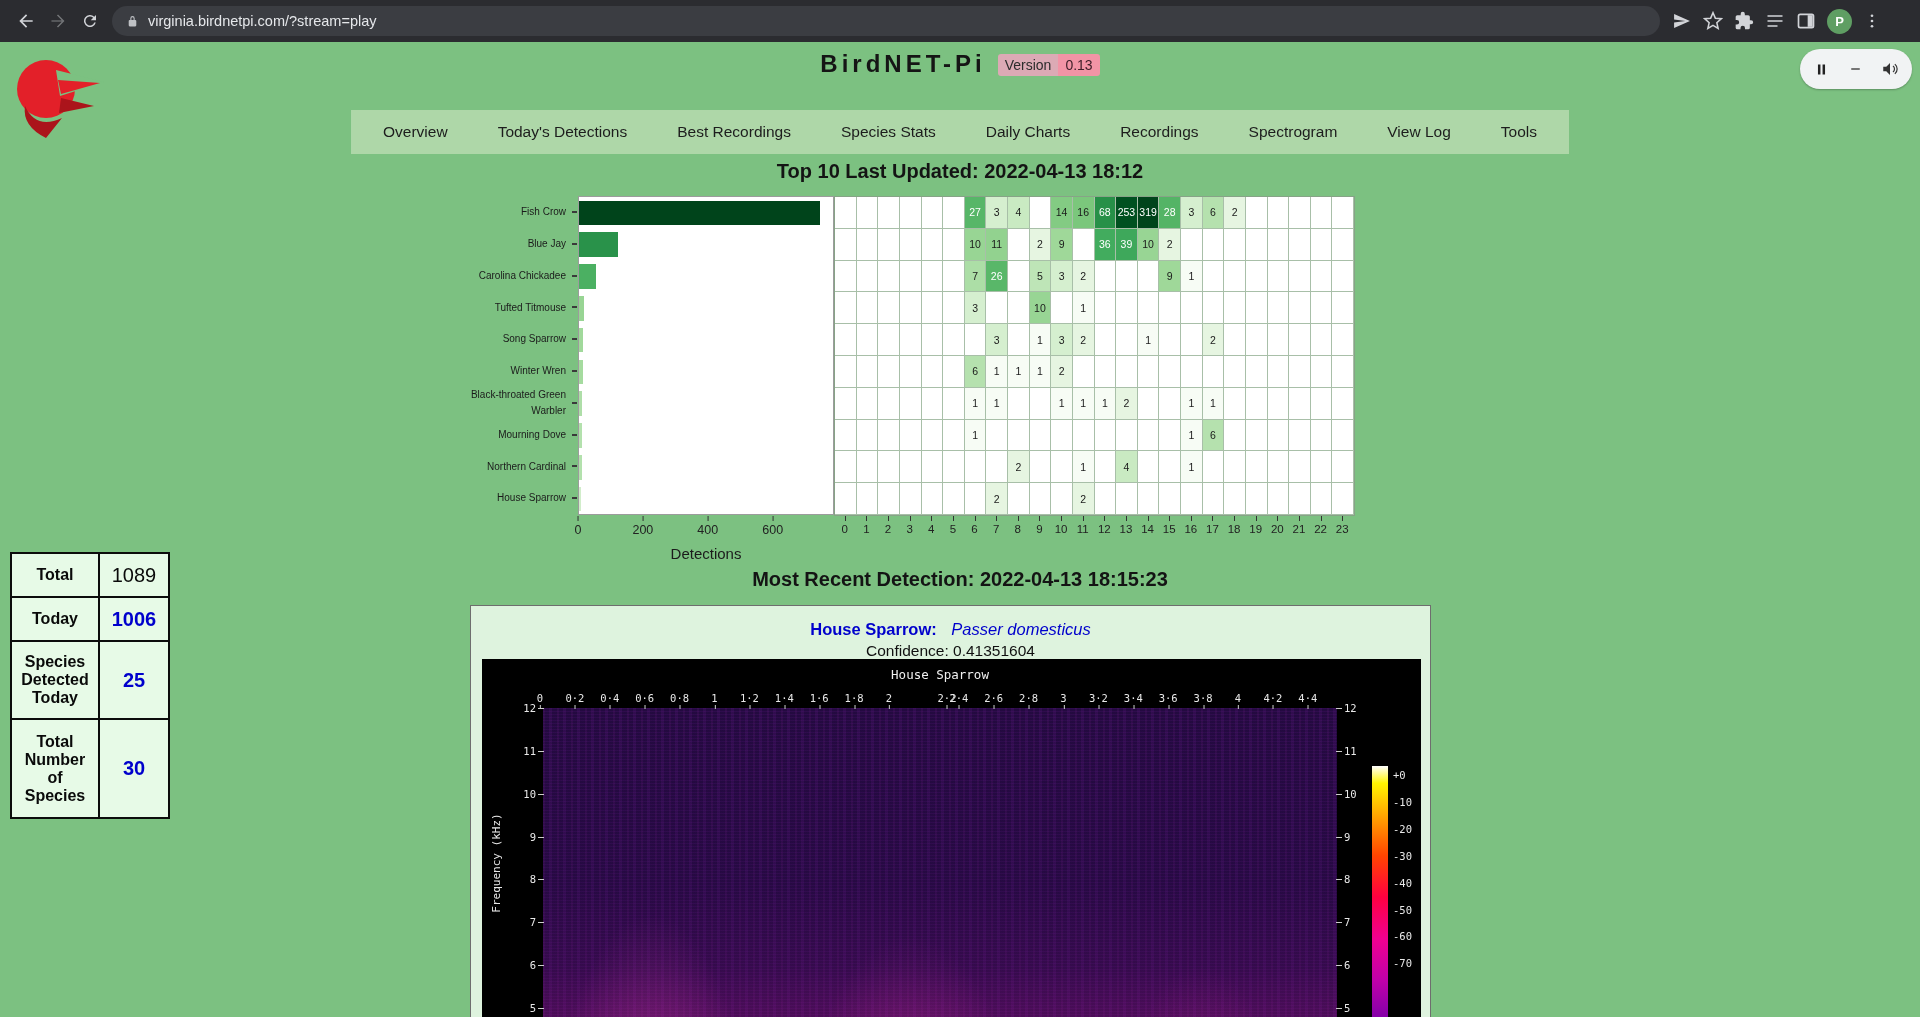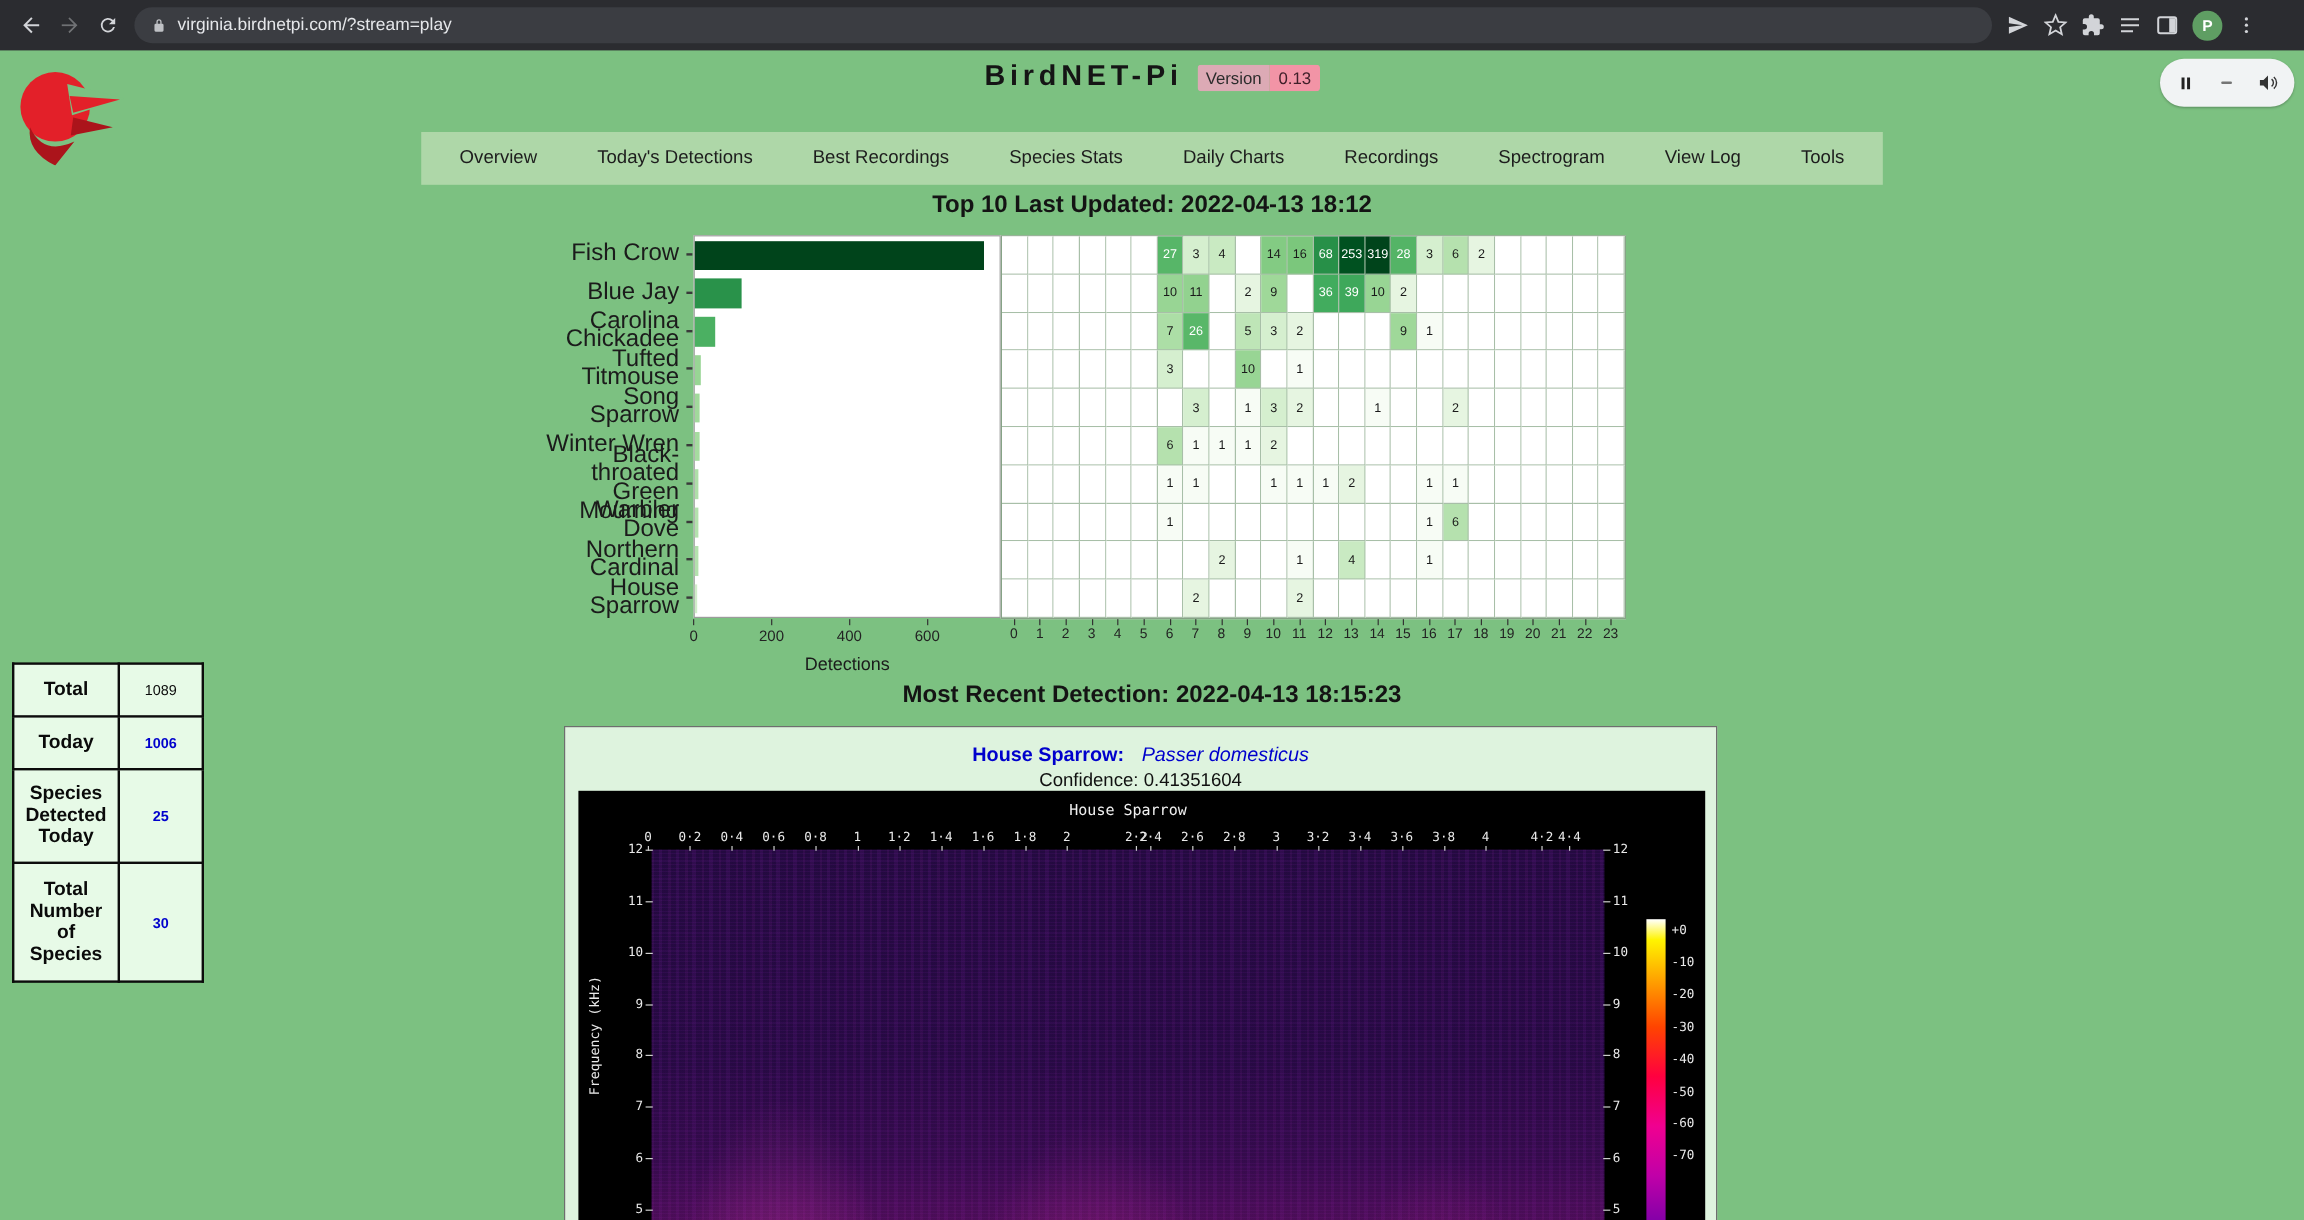--- a/index.html
+++ b/index.html
@@ -32,41 +32,41 @@
   .main-nav { position:absolute; top:68px; left:50%; transform:translateX(-50%); height:44px; background:#aed7a8; display:flex; align-items:center; gap:50px; padding:0 32px; white-space:nowrap; }
   .nav-item { font-size:15.5px; color:#1d1d1d; cursor:pointer; }
 
   .heading { position:absolute; left:0; width:100%; text-align:center; font-size:20px; font-weight:700; color:#141414; }
   .heading.top10  { top:118px; }
   .heading.recent { top:526px; }
 
   
   .figure { position:absolute; left:0; top:154px; width:1920px; height:410px; }
   .species-labels { position:absolute; left:448px; top:0; width:118px; }
-  .species-label { height:31.8px; display:flex; align-items:center; justify-content:flex-end; text-align:right; font-size:20px; line-height:15.5px; color:#1b1b1b; }
+  .species-label { height:31.8px; display:flex; align-items:center; justify-content:flex-end; text-align:right; font-size:10px; line-height:15.5px; color:#1b1b1b; }
   .y-tick { position:absolute; width:5px; height:2px; background:#3a3a3a; }
   .bar-plot { position:absolute; left:578px; top:0; width:256px; height:319px; background:#fff; border:1px solid #9c9c9c; }
   .hbar { position:absolute; left:0; }
   .bar-xticks { position:absolute; left:578px; top:320px; width:256px; height:22px; }
   .bar-xtick { position:absolute; top:7px; transform:translateX(-50%); font-size:12.5px; color:#222; }
   .bar-xtick::before { content:""; position:absolute; top:-7px; left:50%; width:1px; height:5px; background:#333; }
   .heat-grid { position:absolute; left:834px; top:0; background:#fff; border:1px solid #87a387; display:grid; grid-template-columns:repeat(24,21.625px); grid-template-rows:repeat(10,31.8px); }
   .heat-cell { border-right:1px solid #a8bfa8; border-bottom:1px solid #a8bfa8; display:flex; align-items:center; justify-content:center; font-size:10.5px; background:#fff; }
   .hour-ticks { position:absolute; left:834px; top:320px; width:519px; height:22px; display:flex; }
   .hour-tick { position:relative; width:21.625px; text-align:center; padding-top:7px; font-size:11.5px; color:#222; }
   .hour-tick::before { content:""; position:absolute; top:0; left:50%; width:1px; height:5px; background:#333; }
   .axis-label { position:absolute; text-align:center; font-size:15px; color:#1b1b1b; }
   .axis-label.detections { left:578px; width:256px; top:349px; }
   .axis-label.hourofday  { left:834px; width:519px; top:345px; }
 
   
   .stats-table { position:absolute; left:10px; top:510px; border-collapse:collapse; table-layout:fixed; }
   .stats-table td { border:2px solid #0c0c0c; background:#e7fae7; text-align:center; vertical-align:middle; padding:2px 6px; }
   td.stats-label { width:88px; max-width:88px; font-weight:700; font-size:16px; color:#0a0a0a; line-height:18px; }
-  td.stats-value { width:70px; font-size:12px; color:#0a0a0a;margin-left:44px; }
+  td.stats-value { width:70px; font-size:20px; color:#0a0a0a;margin-left:44px; }
   td.stats-value.link { color:#0000cc; font-weight:700; cursor:pointer; }
   tr.r1 td, tr.r2 td { height:44px; }
   tr.r3 td { height:63px; }
   tr.r4 td { height:78px; }
   tr.r5 td { height:99px; }
 
   
   .detection-panel { position:absolute; left:470px; top:563px; width:961px; height:520px; background:#def3de; border:1px solid #6e6e6e; }
   .det-line1 { position:absolute; top:14px; width:100%; text-align:center; font-size:16.5px; }
   .det-common { color:#0000cc; font-weight:700; cursor:pointer; }
@@ -577,21 +577,21 @@
         <div class="time-tick" style="left: 465px; text-align: right;">2·2</div>
         <div class="time-tick" style="left: 476.8px;">2·4</div>
         <div class="time-tick" style="left: 511.7px;">2·6</div>
         <div class="time-tick" style="left: 546.6px;">2·8</div>
         <div class="time-tick" style="left: 581.5px;">3</div>
         <div class="time-tick" style="left: 616.4px;">3·2</div>
         <div class="time-tick" style="left: 651.3px;">3·4</div>
         <div class="time-tick" style="left: 686.2px;">3·6</div>
         <div class="time-tick" style="left: 721.1px;">3·8</div>
         <div class="time-tick" style="left: 756px;">4</div>
-        <div class="time-tick" style="left: 790.9px; margin-left: 12px;">4·2</div>
+        <div class="time-tick" style="left: 790.9px;">4·2</div>
         <div class="time-tick" style="left: 825.8px;">4·4</div>
         <div class="freq-tick left" style="top: 43px;">12</div>
         <div class="freq-tick right" style="top: 43px;">12</div>
         <div class="freq-tick left" style="top: 85.9px;">11</div>
         <div class="freq-tick right" style="top: 85.9px;">11</div>
         <div class="freq-tick left" style="top: 128.7px;">10</div>
         <div class="freq-tick right" style="top: 128.7px;">10</div>
         <div class="freq-tick left" style="top: 171.6px;">9</div>
         <div class="freq-tick right" style="top: 171.6px;">9</div>
         <div class="freq-tick left" style="top: 214.4px;">8</div>

